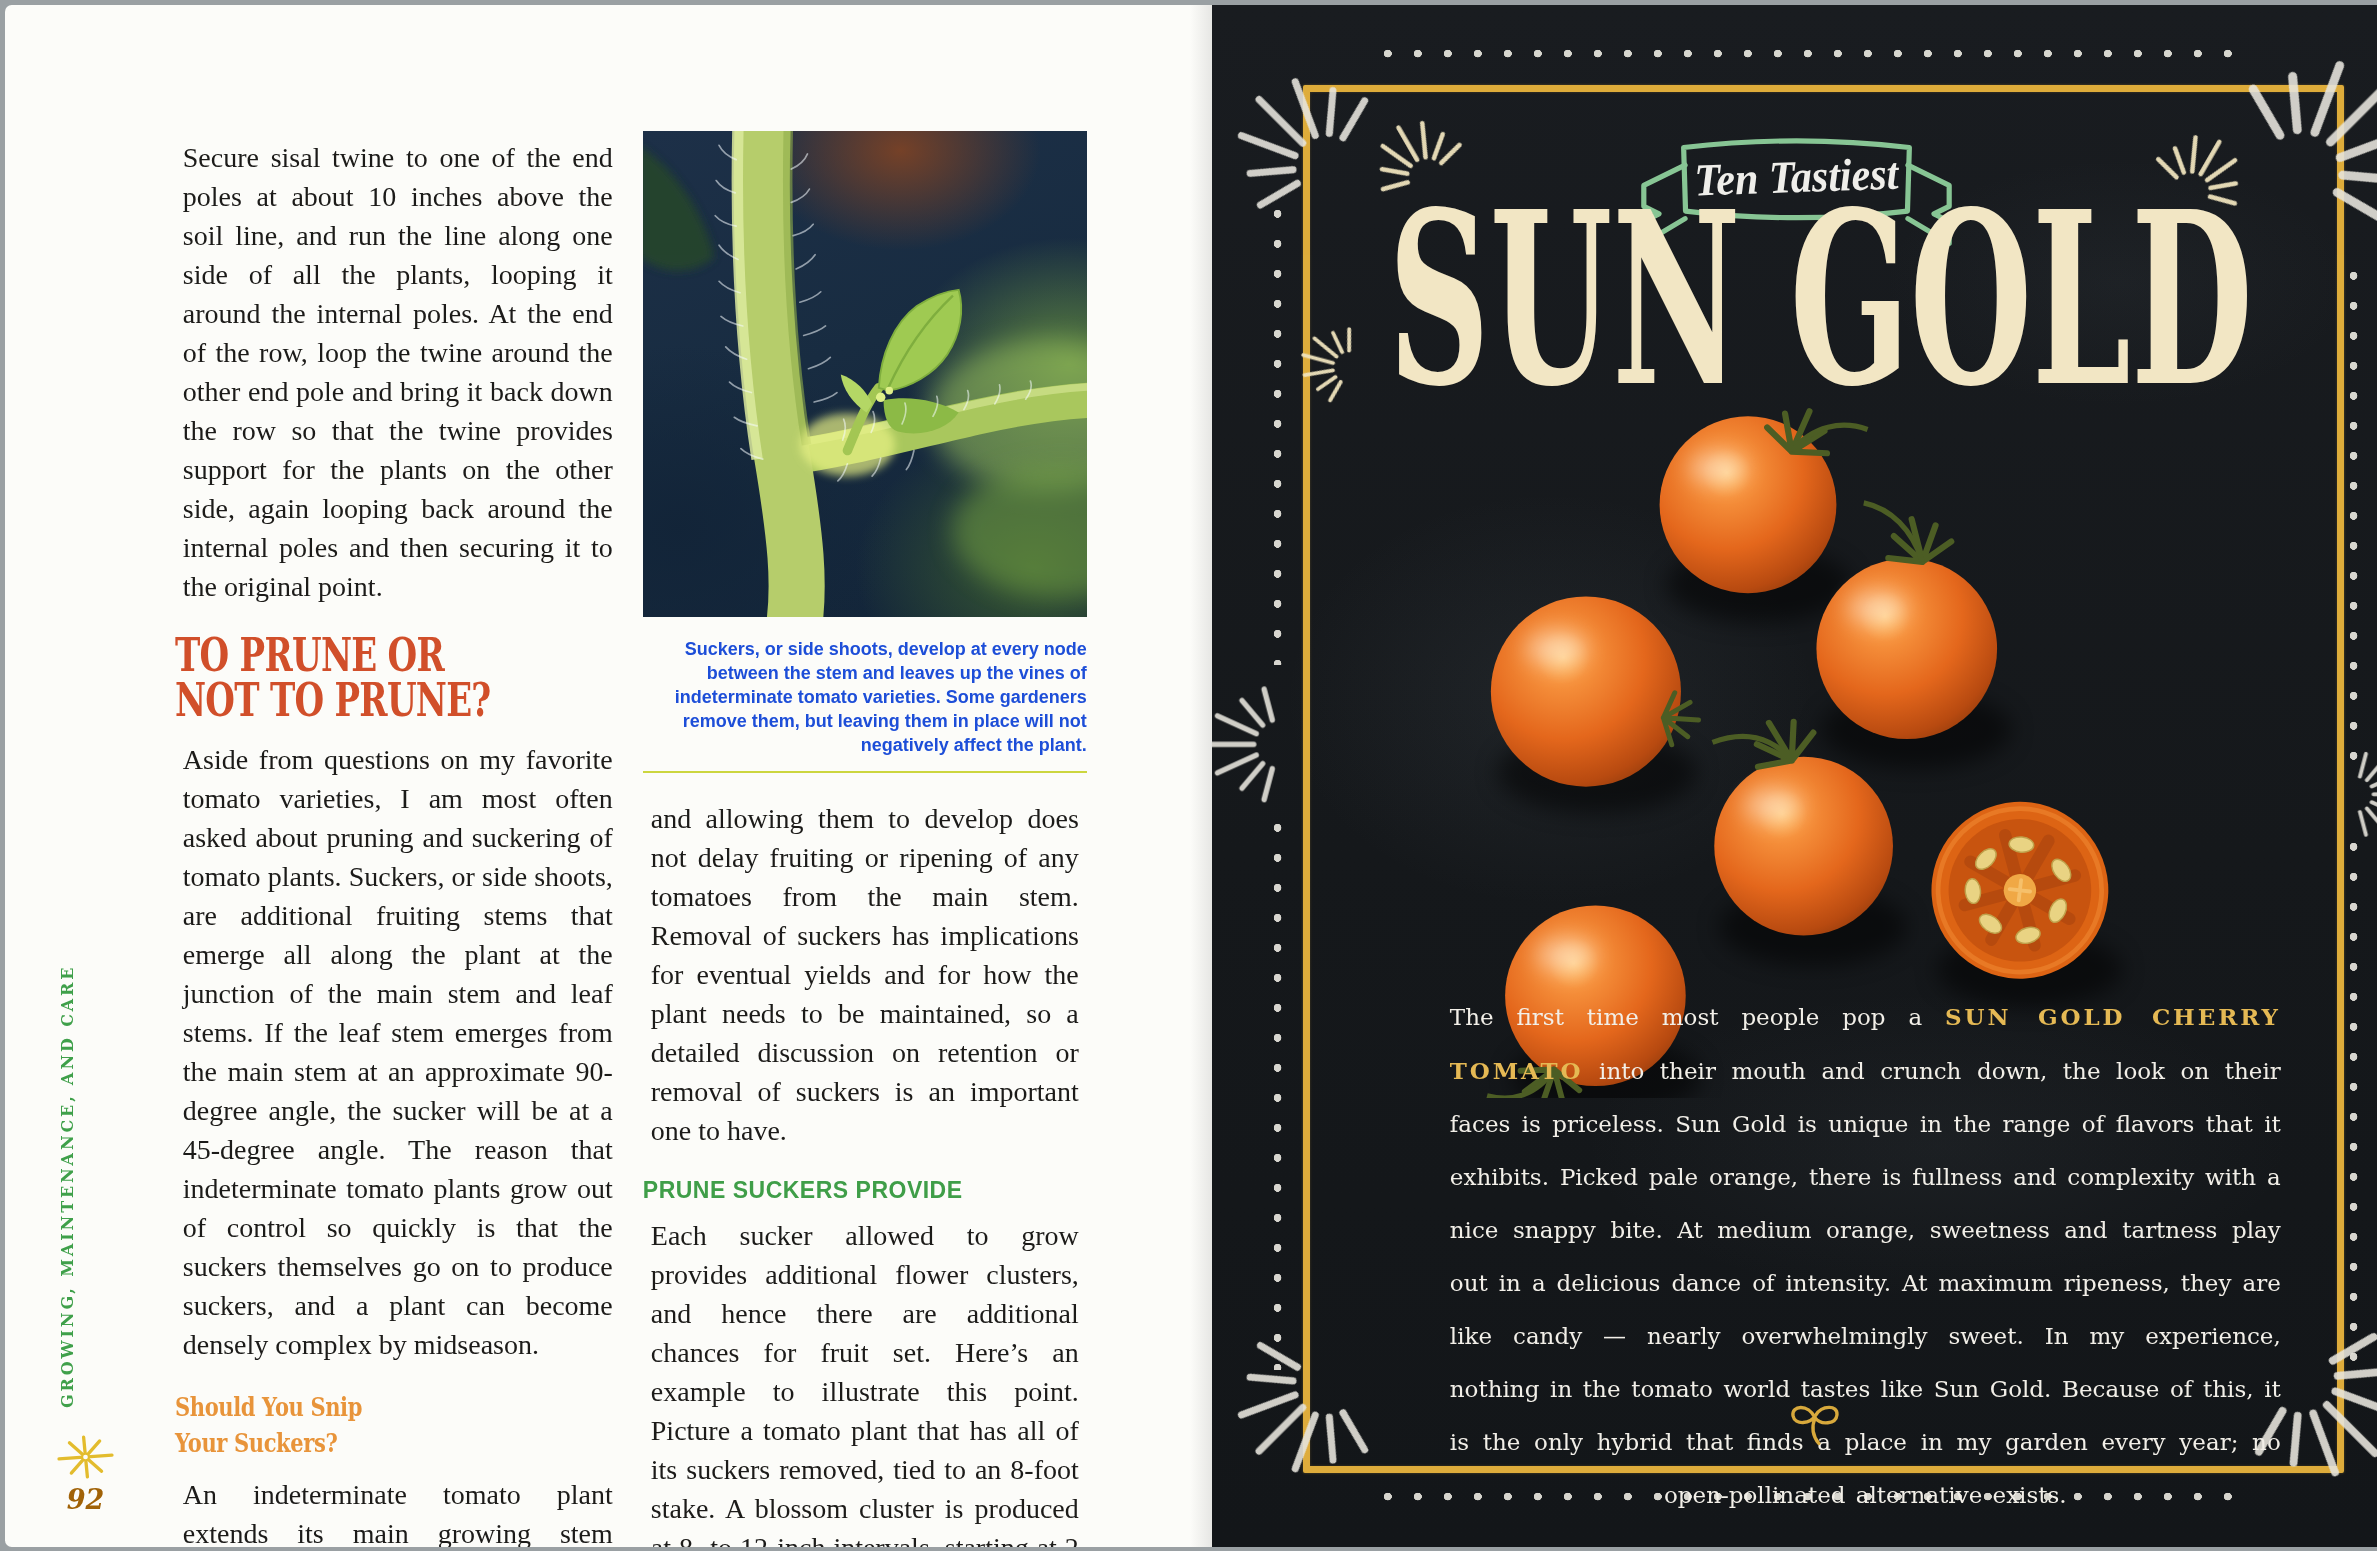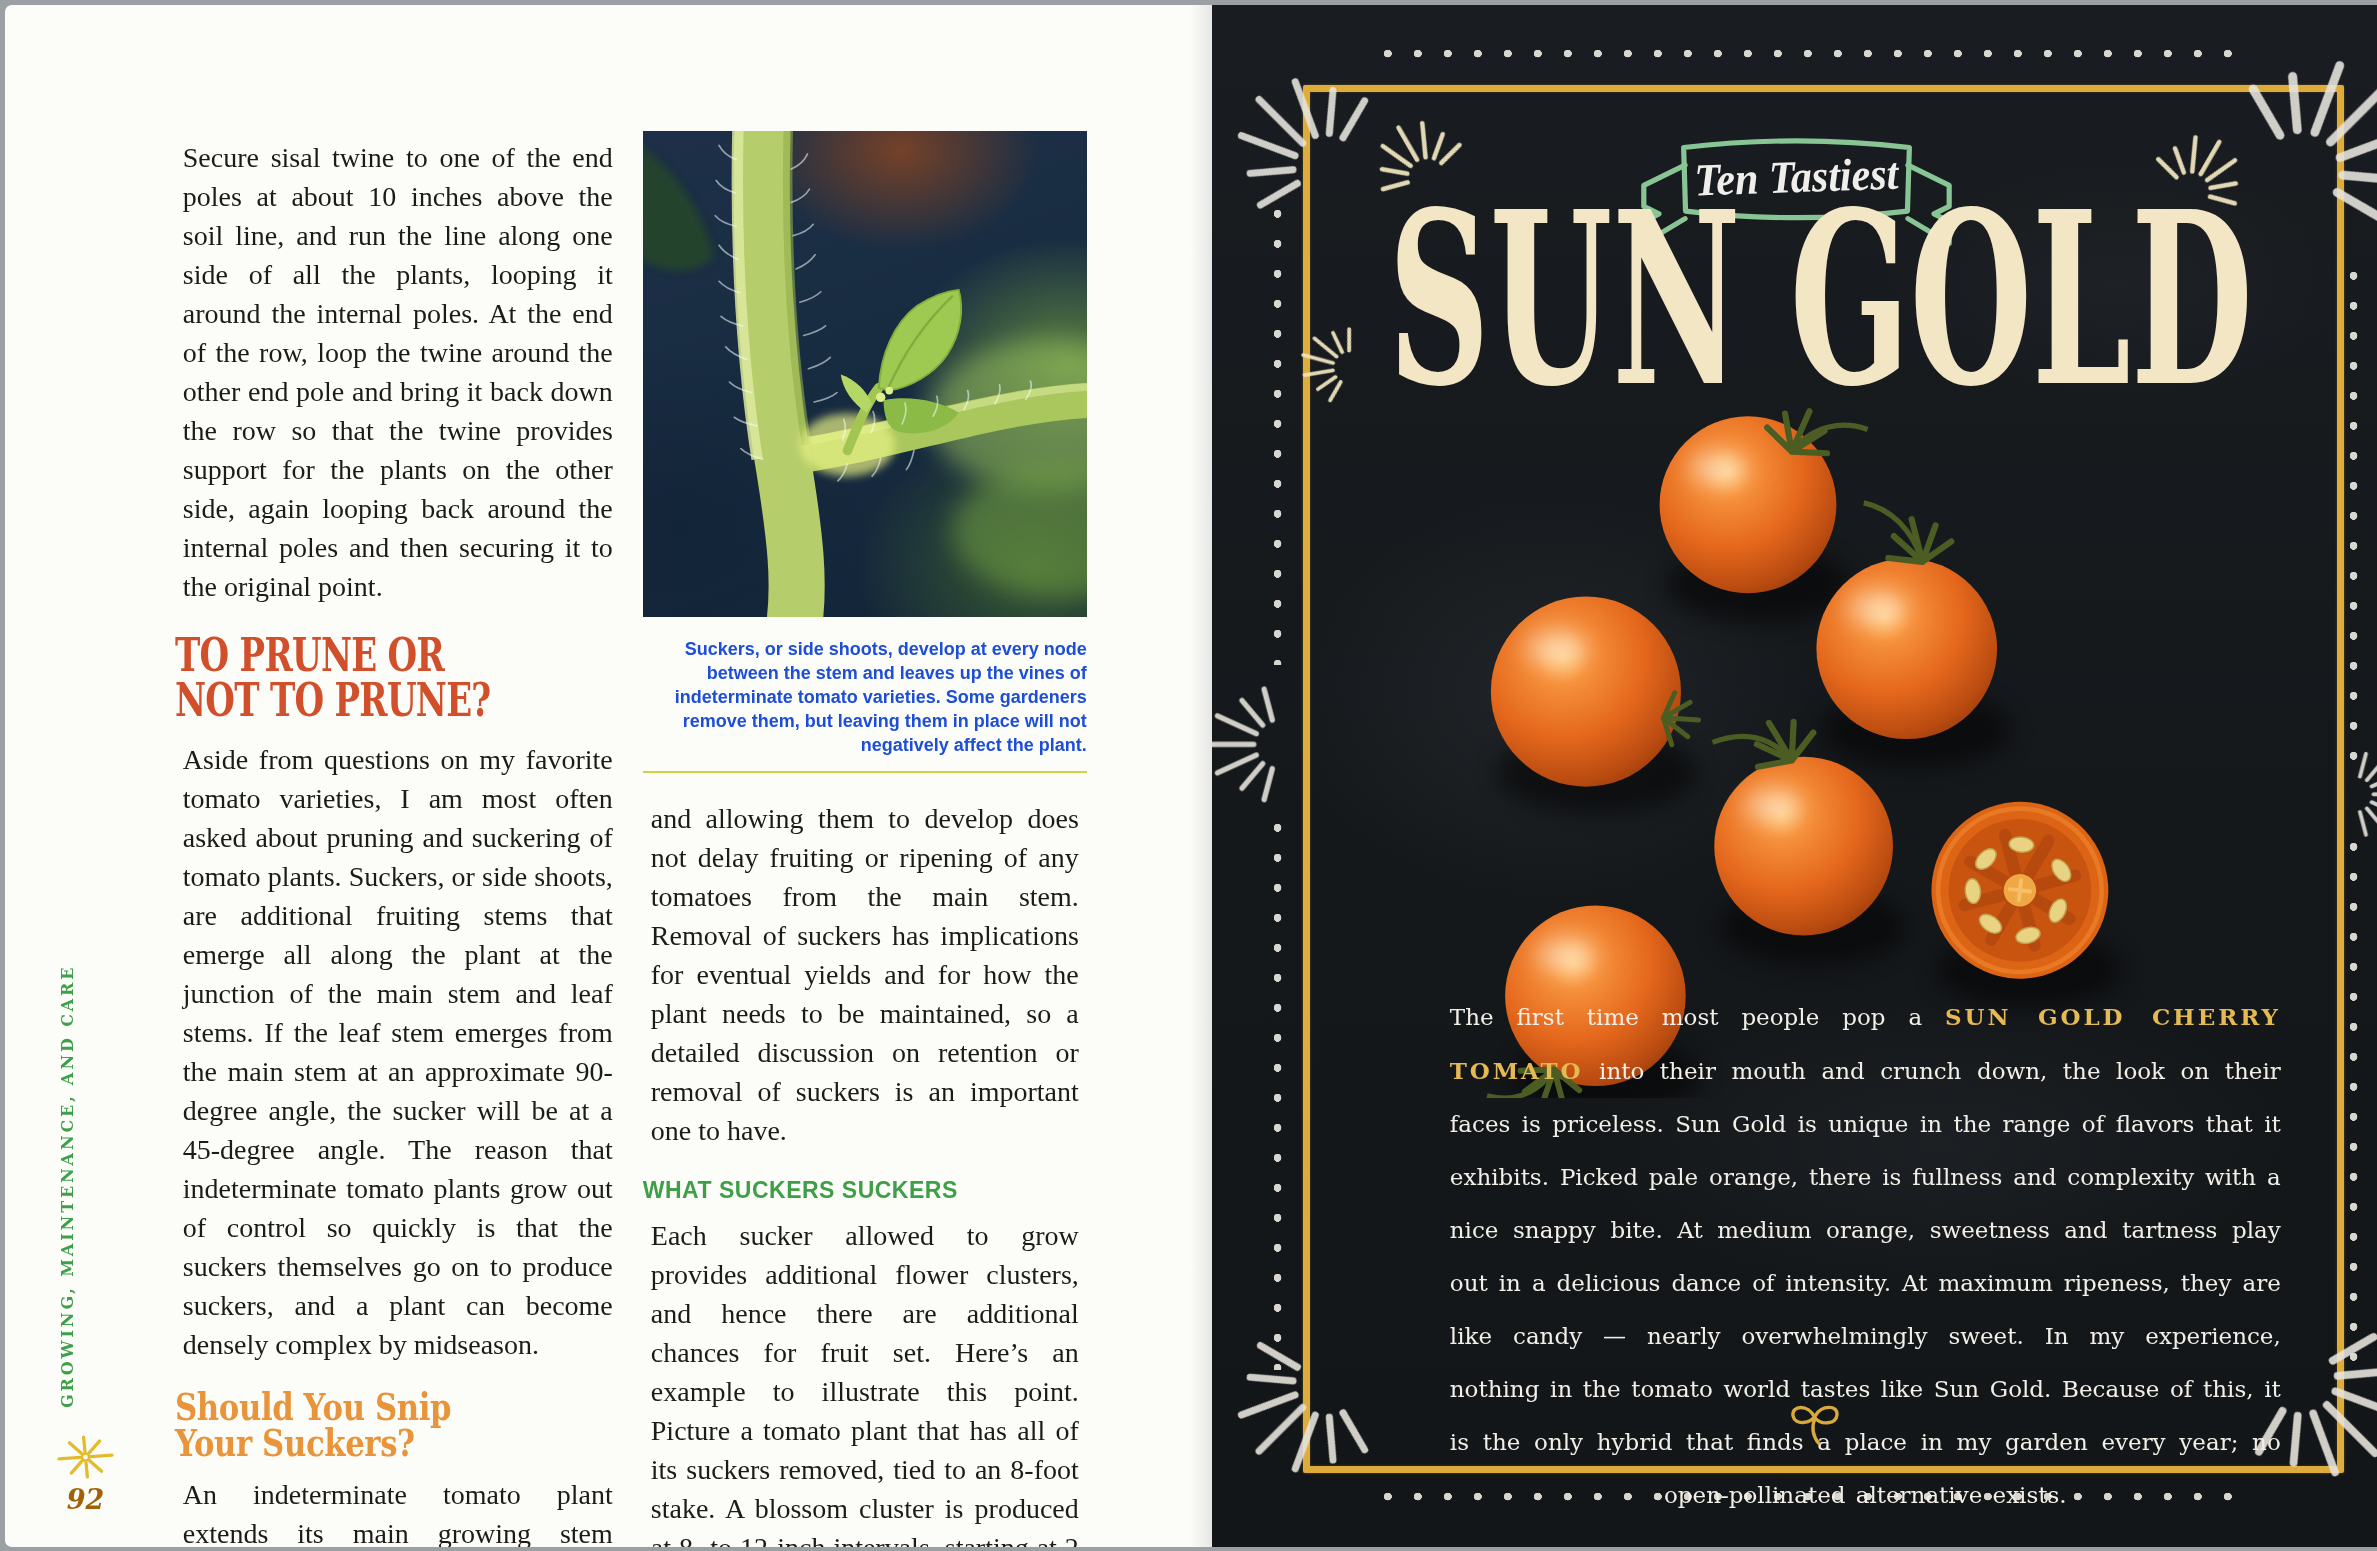--- a/index.html
+++ b/index.html
@@ -16,21 +16,21 @@
     background:linear-gradient(90deg,rgba(0,0,0,0) 0%,rgba(40,40,40,.10) 100%);}
   .col{position:absolute;text-align:justify;color:#1c1b19;}
   .col1{left:170px;top:125px;width:446px;}
   .col2{left:638px;top:126px;width:444px;}
   .body-serif{font-size:28px;line-height:39px;margin:8px;}
   .indent{text-indent:51px;}
   .h-red{font-family:"DejaVu Serif",serif;font-weight:700;color:#d14f2a;
     font-size:46px;line-height:45px;margin:27px 0 17px 0;text-align:left;}
   .h-red span{display:inline-block;transform:scaleX(.86);transform-origin:left;letter-spacing:-1px;white-space:nowrap;}
   .h-orange{font-family:"DejaVu Serif",serif;font-weight:700;color:#e8943a;
-    font-size:38px;line-height:36px;margin:25px 0 14.3px 0;text-align:left;}
+    font-size:26px;line-height:36px;margin:25px 0 14.3px 0;text-align:left;}
   .h-orange span{display:inline-block;transform:scaleX(.9);transform-origin:left;letter-spacing:-0.5px;white-space:nowrap;}
   .photo{position:relative;width:444px;height:486px;overflow:hidden;
     background:
       radial-gradient(ellipse 200px 143px at 58% 4%, rgba(122,66,38,.95), rgba(122,66,38,0) 70%),
       radial-gradient(ellipse 238px 181px at 96% 48%, rgba(104,146,66,.85), rgba(104,146,66,0) 70%),
       radial-gradient(ellipse 247px 200px at 88% 90%, rgba(66,102,48,.8), rgba(66,102,48,0) 72%),
       radial-gradient(ellipse 295px 247px at 8% 82%, rgba(18,36,56,.95), rgba(18,36,56,0) 75%),
       linear-gradient(160deg,#1d3048 0%,#182c41 45%,#122438 100%);}
   .photo svg{position:absolute;left:0;top:0;}
   .caption{font-family:"Liberation Sans",sans-serif;font-weight:700;color:#1d4ed8;
@@ -122,21 +122,21 @@
           <path d="M470,592 C440,572 420,542 416,512 C446,522 470,546 482,574 Z" fill="#b4d765"></path>
           <circle cx="500" cy="560" r="10" fill="#dff08a"></circle>
             <circle cx="518" cy="546" r="8" fill="#dff08a"></circle>
 
           <path fill="none" stroke="rgba(245,252,255,.55)" stroke-width="3.5" stroke-linecap="round" d="M196,60 q-26,-10 -36,-30 M194,130 q-28,-8 -40,-26 M196,200 q-30,-6 -44,-22 M200,270 q-28,-12 -40,-30 M204,340 q-30,-8 -44,-24 M210,410 q-30,-6 -46,-20 M218,480 q-30,-10 -44,-26 M228,550 q-32,-8 -46,-22 M240,620 q-32,-6 -48,-18 M252,690 q-32,-8 -46,-22 M312,80 q26,-12 34,-32 M312,150 q28,-10 38,-28 M316,220 q30,-8 42,-24 M322,290 q28,-12 40,-30 M330,360 q30,-8 44,-22 M338,430 q32,-8 46,-20 M348,500 q32,-10 46,-24 M360,570 q34,-8 48,-20 M420,650 q10,-26 2,-44 M480,634 q12,-26 4,-44 M545,616 q12,-26 6,-44 M610,600 q14,-24 8,-42 M675,586 q14,-24 8,-40 M740,574 q14,-22 10,-40 M805,564 q16,-22 10,-38 M430,700 q-8,26 -20,36 M500,688 q-6,26 -18,38 M570,672 q-6,28 -16,40"></path>
         </svg>
       </div>
       <p class="caption">Suckers, or side shoots, develop at every node between the stem and leaves up the vines of indeterminate tomato varieties. Some gardeners remove them, but leaving them in place will not negatively affect the plant.</p>
       <div class="caption-rule"></div>
       <p class="body-serif after-rule">and allowing them to develop does not delay fruiting or ripening of any tomatoes from the main stem. Removal of suckers has implications for eventual yields and for how the plant needs to be maintained, so a detailed discussion on retention or removal of suckers is an important one to have.</p>
-      <h3 class="h-green">WHAT SUCKERS SUCKERS</h3>
+      <h3 class="h-green">PRUNE SUCKERS PROVIDE</h3>
       <p class="body-serif">Each sucker allowed to grow provides additional flower clusters, and hence there are additional chances for fruit set. Here’s an example to illustrate this point. Picture a tomato plant that has all of its suckers removed, tied to an 8-foot stake. A blossom cluster is produced at 8- to 12-inch intervals, starting at 2 feet from the soil line. During the season, the majority of the flower clusters open at times when the temperature and/or humidity is not suitable for pollination, leading to blossom drop. As a result, only a handful of fruit is produced on the 8-foot-tall</p>
     </div>
 
     <div class="sidebar-label">GROWING, MAINTENANCE, AND CARE</div>
 
     <svg class="star-orn" width="57" height="52" viewBox="-60 -55 120 110">
       <g stroke="#e3bc2d" stroke-width="7" stroke-linecap="round">
         <line x1="-56" y1="4" x2="56" y2="-4"></line>
         <line x1="-34" y1="-30" x2="34" y2="30"></line>
         <line x1="-30" y1="34" x2="30" y2="-34"></line>

